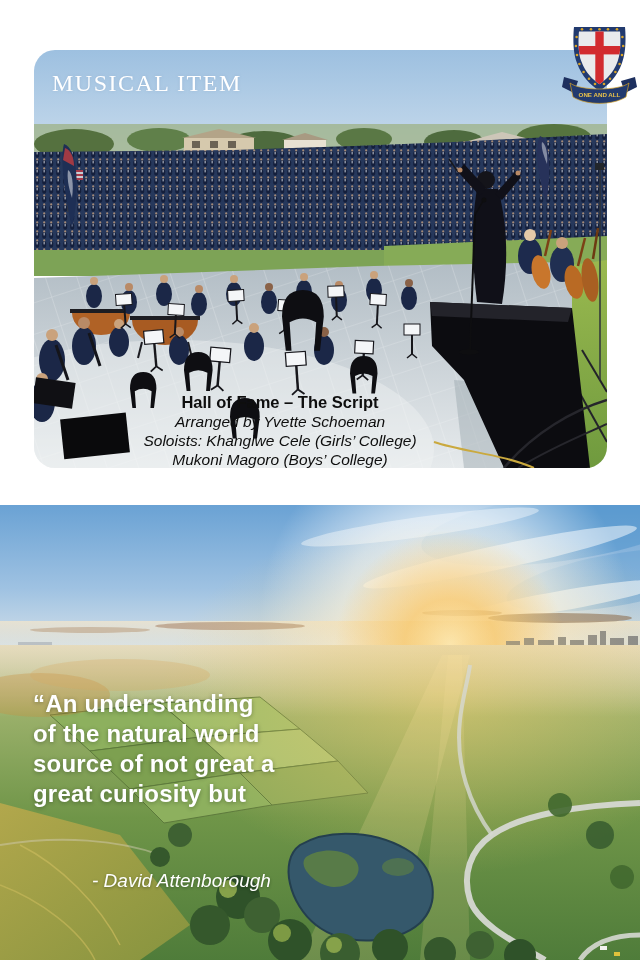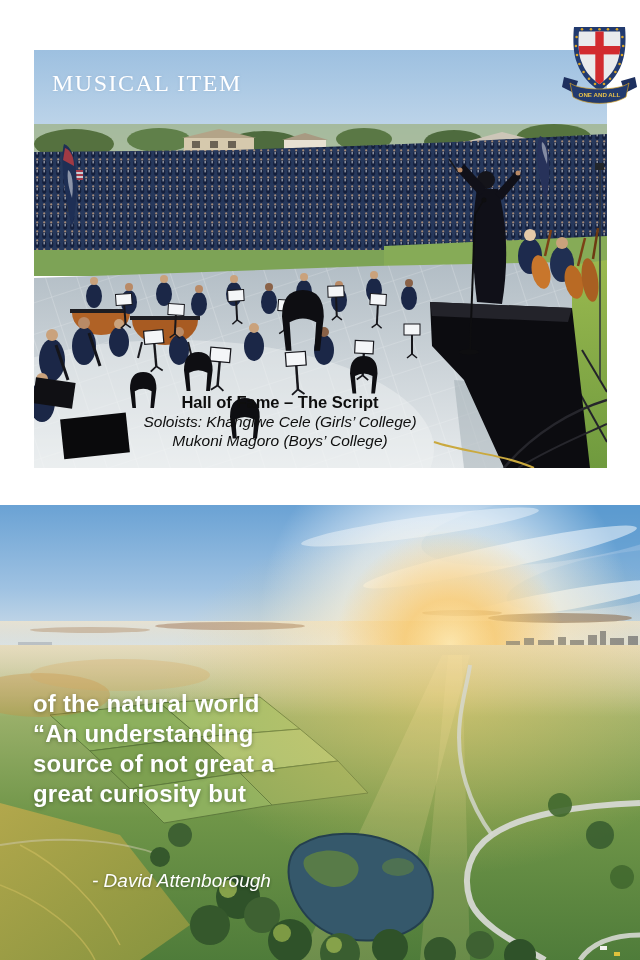--- a/index.html
+++ b/index.html
@@ -1,21 +1,21 @@
 <!DOCTYPE html>
 <html><head>
 <meta charset="utf-8">
 <style>
   html,body{margin:0;padding:0;background:#ffffff;}
   body{width:640px;height:960px;position:relative;overflow:hidden;
        font-family:"Liberation Sans",sans-serif;}
   .page{position:absolute;inset:0;background:#ffffff;}
 
   
-  .photo1{position:absolute;left:34px;top:50px;width:573px;height:418px;overflow:hidden;}
+  .photo1{position:absolute;left:34px;top:50px;width:573px;height:418px;overflow:hidden;border-radius:21px;}
   .photo1 svg{position:absolute;inset:0;display:block;}
   .section-title{position:absolute;left:18px;top:20px;margin:0;
       font-family:"Liberation Serif",serif;font-weight:400;
       font-size:24px;letter-spacing:1.5px;color:#ffffff;
       text-shadow:0 0 3px rgba(120,150,190,.35);}
   .caption{position:absolute;left:76px;top:334px;width:340px;text-align:center;color:#0e0e0e;margin-top:8px;}
   .cap-bold{font-weight:bold;font-size:16.5px;line-height:20px;}
   .cap-it{font-style:italic;font-size:15.5px;line-height:19px;}
 
   .crest{position:absolute;left:562px;top:21px;width:75px;height:84px;}
@@ -301,20 +301,21 @@
           <line x1="441" y1="165" x2="449" y2="151" stroke-width="1.5"></line>
           <circle cx="450" cy="150" r="2.5" fill="#0e0e10" stroke="none"></circle>
           <ellipse cx="435" cy="302" rx="10" ry="3" fill="#0e0e10" stroke="none"></ellipse>
         </g>
       </svg>
 
       <h1 class="section-title">MUSICAL ITEM</h1>
 
       <div class="caption">
         <div class="cap-bold">Hall of Fame – The Script</div>
+        <div class="cap-it">Arranged by Yvette Schoeman</div>
         <div class="cap-it">Soloists: Khangiwe Cele (Girls’ College)</div>
         <div class="cap-it">Mukoni Magoro (Boys’ College)</div>
       </div>
     </div>
 
     <div class="crest">
       <svg width="75" height="84" viewBox="0 0 75 84">
         <path d="M12 6 L63 6 C63 6 65.5 28 60 42 C55 56 47 63.5 37.5 70 C28 63.5 20 56 15 42 C9.5 28 12 6 12 6 Z" fill="#223a6e"></path>
         <path id="innerShield" d="M17 10.5 L58 10.5 C58 10.5 60 29 55.6 40.5 C51.5 51.5 44.8 58 37.5 63.2 C30.2 58 23.5 51.5 19.4 40.5 C15 29 17 10.5 17 10.5 Z" fill="#e9eaec"></path>
         <clipPath id="innerClip">
@@ -474,20 +475,20 @@
           <circle cx="160" cy="352" r="10" fill="#35582c"></circle>
         <circle cx="560" cy="300" r="12" fill="#41682f" opacity=".9"></circle>
         <circle cx="600" cy="330" r="14" fill="#3a5e30" opacity=".9"></circle>
         <circle cx="622" cy="372" r="12" fill="#41682f" opacity=".9"></circle>
         <ellipse cx="40" cy="190" rx="70" ry="22" fill="#c9903f" opacity=".35"></ellipse>
         <ellipse cx="120" cy="170" rx="90" ry="16" fill="#d8a860" opacity=".3"></ellipse>
       </g>
     </svg>
 
     <div class="quote">
+        <div class="quote-line">“An understanding</div>
         <div class="quote-line">of the natural world</div>
-        <div class="quote-line">“An understanding</div>
         <div class="quote-line">source of not great a</div>
         <div class="quote-line">great curiosity but</div>
       </div>
     <div class="attribution">- David Attenborough</div>
   </section>
 </div>
 
 </body></html>

